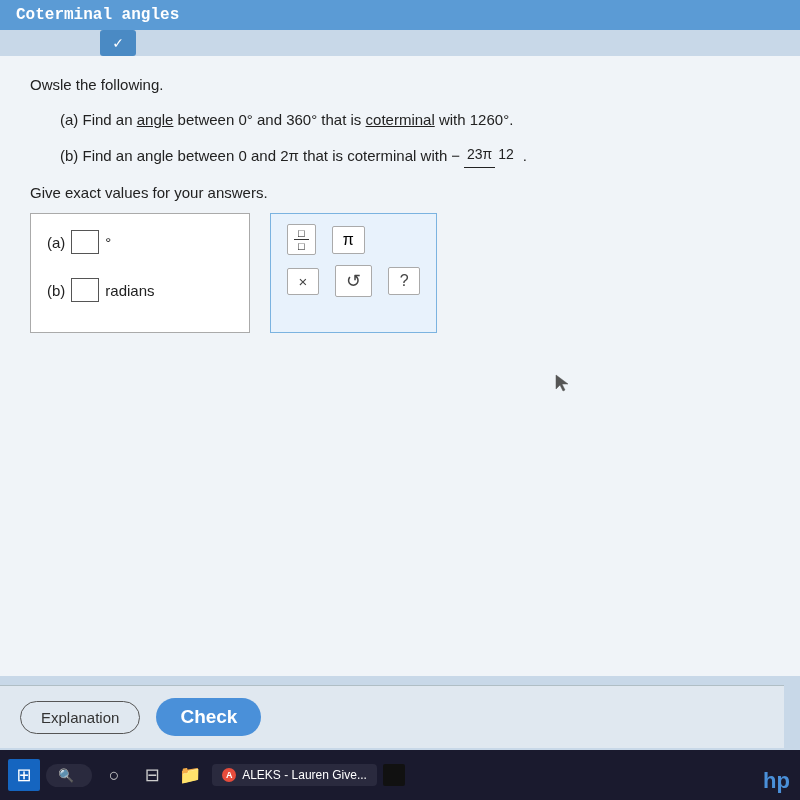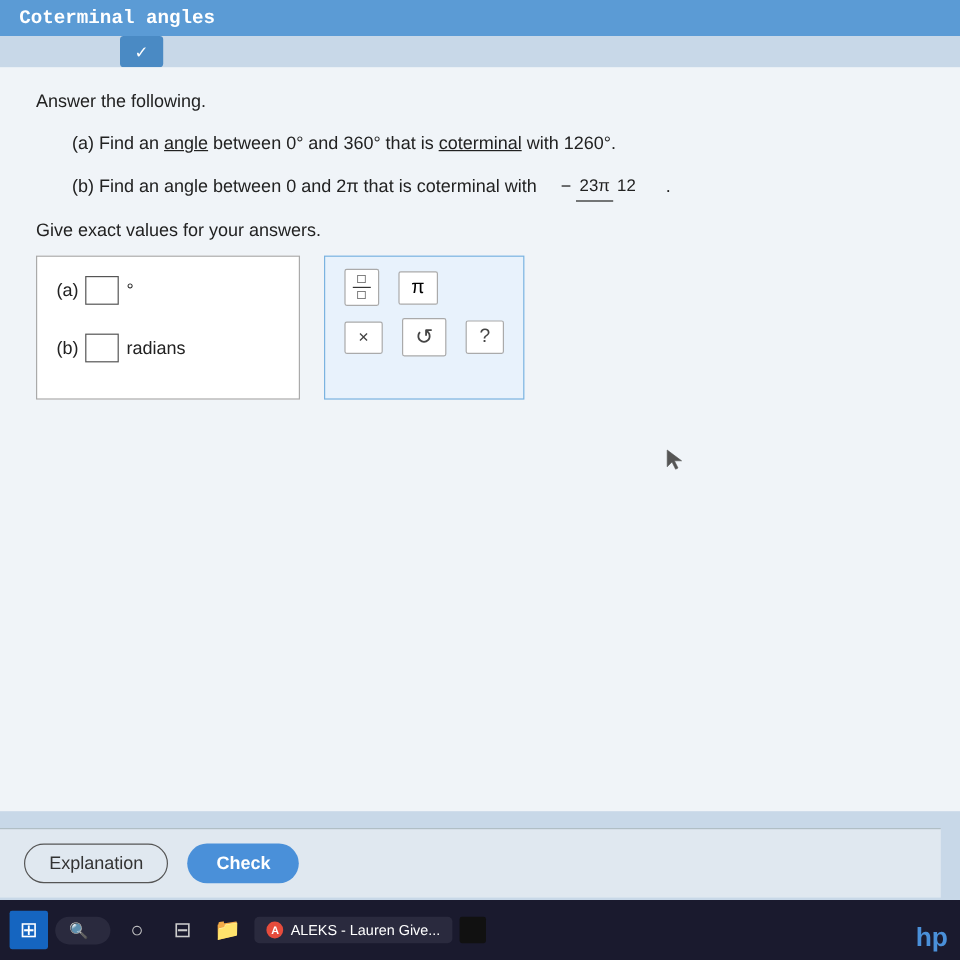--- a/index.html
+++ b/index.html
@@ -210,21 +210,21 @@
       font-size: 15px;
       border-radius: 20px;
       cursor: pointer;
     }
 
     .btn-check {
       background: #4a90d9;
       color: #fff;
       border: none;
       padding: 8px 24px;
-      font-size: 15px;
+      font-size: 19px;
       font-weight: bold;
       border-radius: 20px;
       cursor: pointer;
     }
 
     
     .taskbar {
       position: absolute;
       bottom: 0;
       left: 0;
@@ -323,28 +323,28 @@
 <div class="top-bar">
   <span>Coterminal angles</span>
 </div>
 
 <div style="background:#4a8ac4; width:36px; height:26px; display:flex; align-items:center; justify-content:center; margin-left:100px; cursor:pointer; border-radius:3px;">
   <span style="color:white; font-size:14px;">✓</span>
 </div>
 
 <div class="main-content">
 
-  <div class="answer-following">Answer the following.</div>
+  <div class="answer-following">Owsle the following.</div>
 
   <div class="question-block">
     <span>(a) </span>
     <span>Find an <span class="underline-word">angle</span> between 0° and 360° that is <span class="underline-word">coterminal</span> with 1260°.</span>
   </div>
 
-  <div class="question-block" style="margin-top:10px; display:flex; align-items:center; flex-wrap:wrap; gap:20px;">
+  <div class="question-block" style="margin-top:10px; display:flex; align-items:center; flex-wrap:wrap; gap:4px;">
     <span>(b) Find an angle between 0 and 2π that is coterminal with </span>
     <span style="display:inline-flex; align-items:center; gap:2px;">
       <span style="font-size:15px;">−</span>
       <span class="fraction-inline">
         <span class="numerator">23π</span>
         <span class="denominator">12</span>
       </span>
     </span>
     <span>.</span>
   </div>

